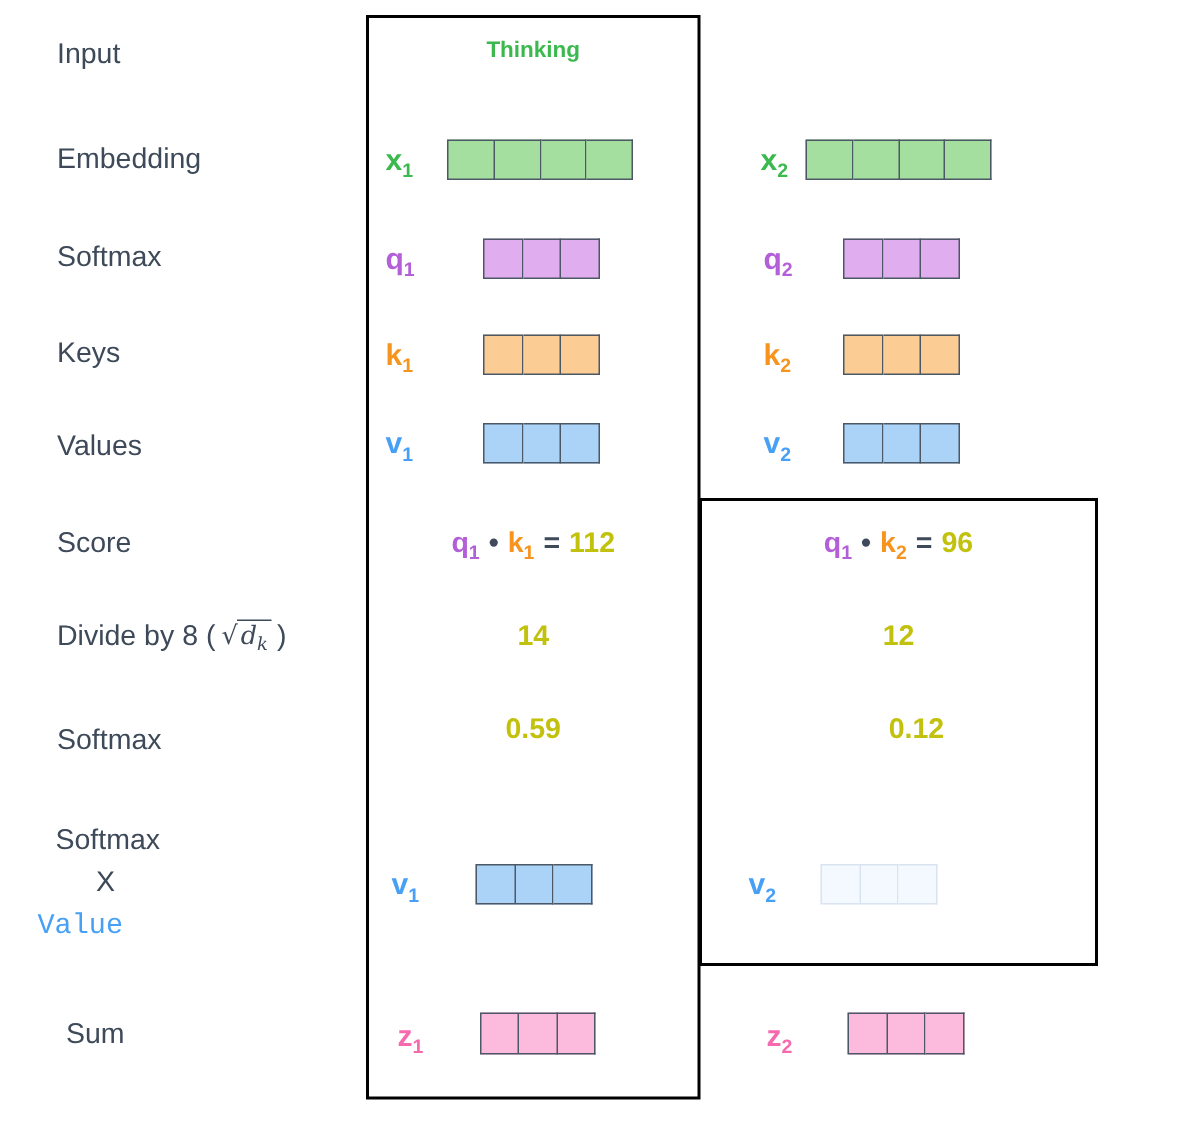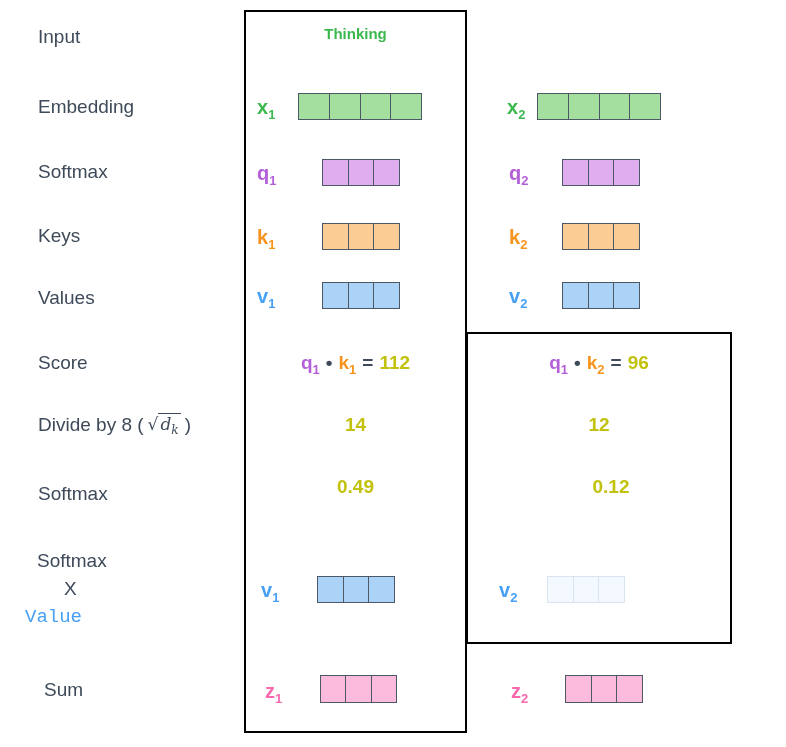--- a/index.html
+++ b/index.html
@@ -100,21 +100,21 @@
 
   <div class="score-line" style="left:244px; top:352px; width:223px;">
     <span class="c-purple"><span>q</span><sub>1</sub></span>
     <span class="c-dark">•</span>
     <span class="c-orange"><span>k</span><sub>1</sub></span>
     <span class="c-dark">=</span>
     <span class="c-yellow">112</span>
   </div>
 
   <div class="num" style="left:244px; top:414px; width:223px;">14</div>
-  <div class="num" style="left:244px; top:476px; width:223px;">0.49</div>
+  <div class="num" style="left:244px; top:476px; width:223px;">0.59</div>
 
   <div class="vec-label c-blue" style="left:261px; top:579px;"><span>v</span><sub>1</sub></div>
   <div class="vec f-blue" style="left:317px; top:576px; width:78px; height:27px;">
       <div class="cell"></div>
       <div class="cell"></div>
       <div class="cell"></div>
     </div>
 
   <div class="vec-label c-pink" style="left:265px; top:680px;"><span>z</span><sub>1</sub></div>
   <div class="vec f-pink" style="left:320px; top:675px; width:77px; height:28px;">

